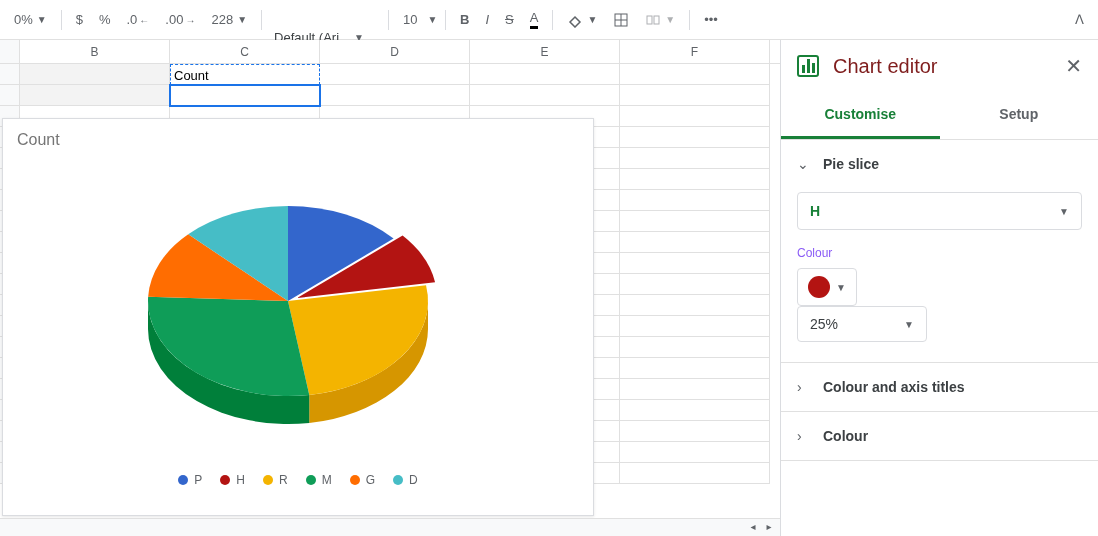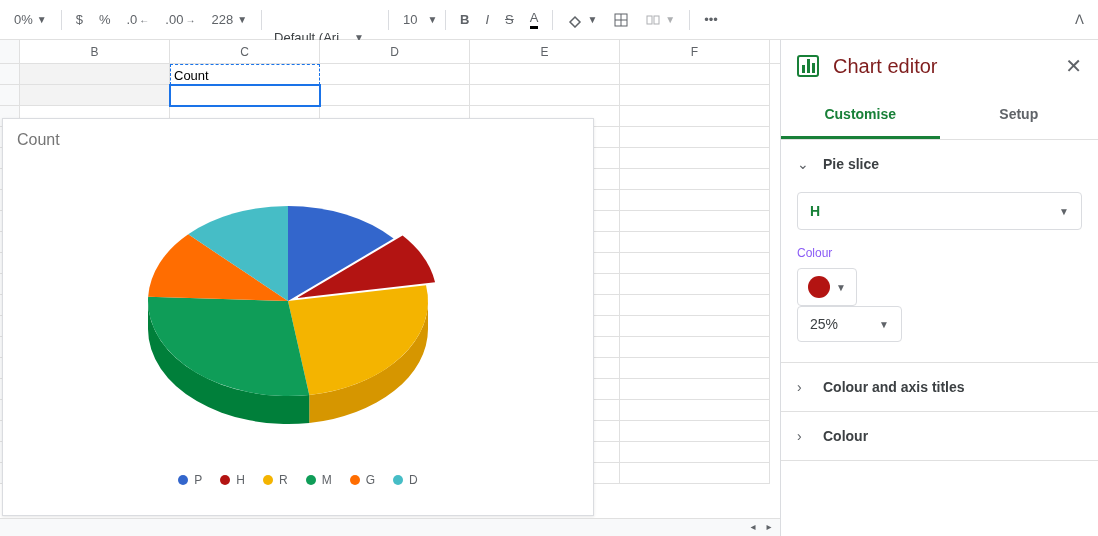--- a/index.html
+++ b/index.html
@@ -34,21 +34,21 @@
 .side-tabs { display: flex; border-bottom: 1px solid #e0e0e0; }
 .side-tab { flex: 1; text-align: center; padding: 14px 0; font-size: 14px; color: #5f6368; cursor: pointer; font-weight: 600; }
 .side-tab.active { color: #188038; border-bottom: 3px solid #188038; }
 .side-body { flex: 1; overflow-y: auto; padding: 0; }
 .section { border-bottom: 1px solid #e0e0e0; }
 .sec-header { display: flex; align-items: center; padding: 16px 16px; gap: 14px; cursor: pointer; }
 .sec-chev { width: 12px; color: #5f6368; font-size: 14px; }
 .sec-title { font-size: 14px; color: #3c4043; font-weight: 700; }
 .sec-body { padding: 4px 16px 20px; }
 .dd { width: 100%; border: 1px solid #dadce0; border-radius: 4px; padding: 10px 12px; font-size: 14px; color: #188038; font-weight: 600; display: flex; justify-content: space-between; align-items: center; cursor: pointer; }
-.dd2 { width: 105px; border: 1px solid #dadce0; border-radius: 4px; padding: 9px 12px; font-size: 14px; color: #3c4043; display: flex; justify-content: space-between; align-items: center; cursor: pointer; }
+.dd2 { width: 130px; border: 1px solid #dadce0; border-radius: 4px; padding: 9px 12px; font-size: 14px; color: #3c4043; display: flex; justify-content: space-between; align-items: center; cursor: pointer; }
 .lbl { font-size: 12px; color: #8b5cf6; margin: 16px 0 8px; }
 .color-btn { width: 60px; height: 38px; border: 1px solid #dadce0; border-radius: 4px; display: flex; align-items: center; justify-content: center; gap: 4px; cursor: pointer; }
 .color-sw { width: 22px; height: 22px; border-radius: 50%; }
 .scroll-stub { position: absolute; right: 0; bottom: 0; left: 0; height: 18px; background: #f8f9fa; border-top: 1px solid #e0e0e0; display:flex; justify-content:flex-end; align-items:center; padding-right:4px; gap:2px; }
 .sc-btn { width:14px; height:14px; font-size:10px; color:#5f6368; text-align:center; cursor:pointer; }
 .bold { font-weight: bold; }
 .italic { font-style: italic; }
 .strike { text-decoration: line-through; }
 .chart-icon { width:22px; height:22px; border:2px solid #188038; border-radius:3px; display:flex; align-items:flex-end; justify-content:center; gap:2px; padding:2px; }
 .chart-icon span{ width:3px; background:#188038; }

